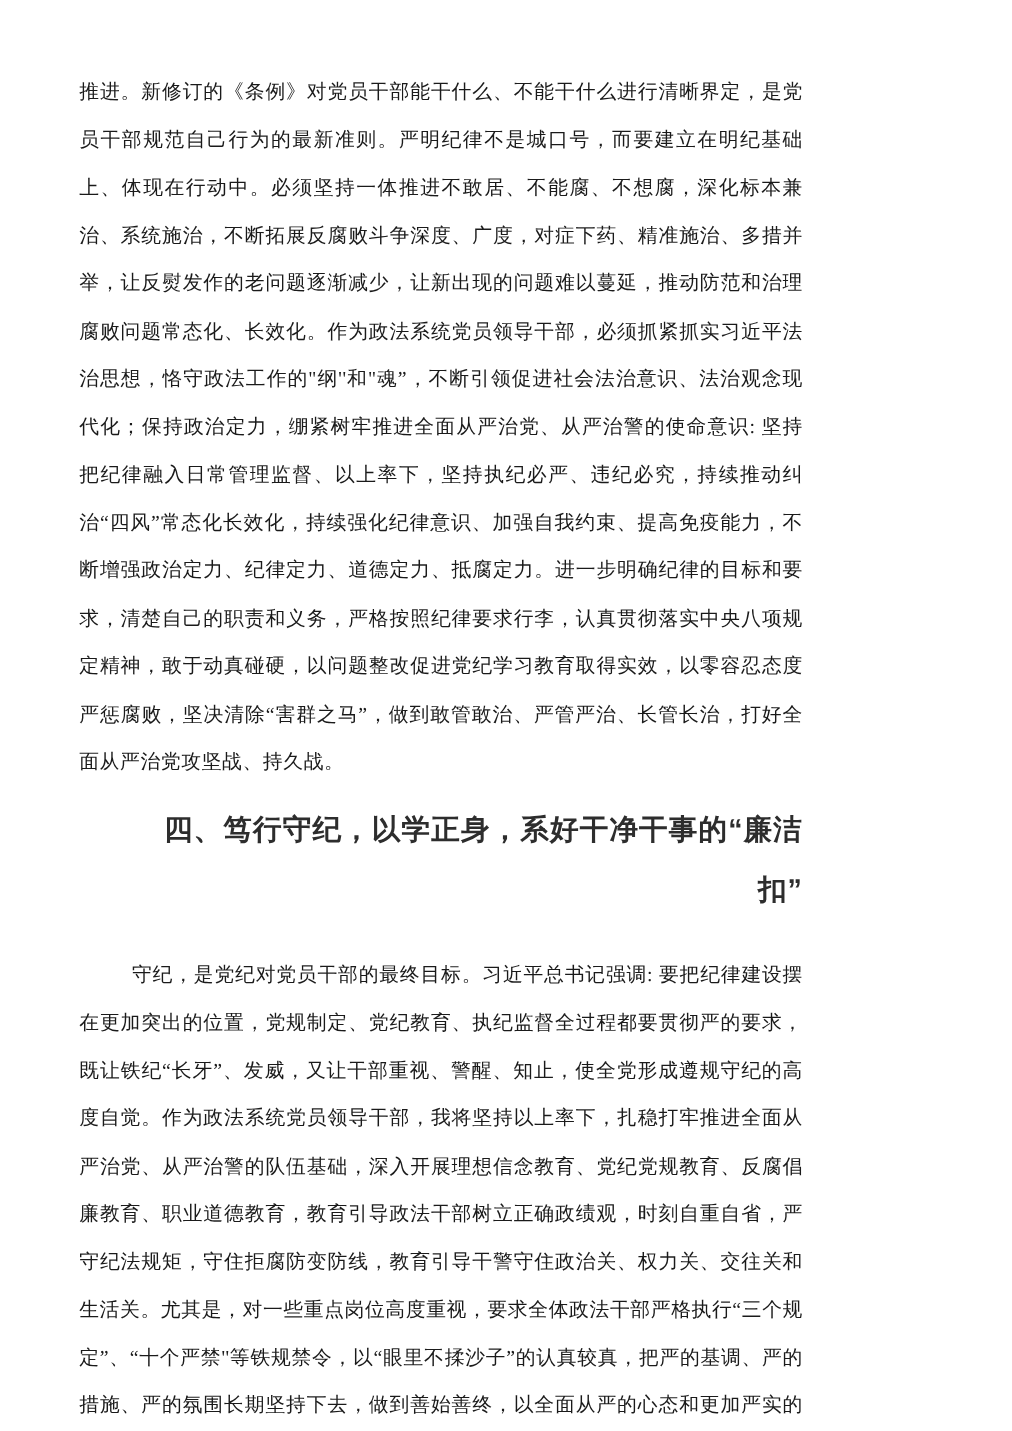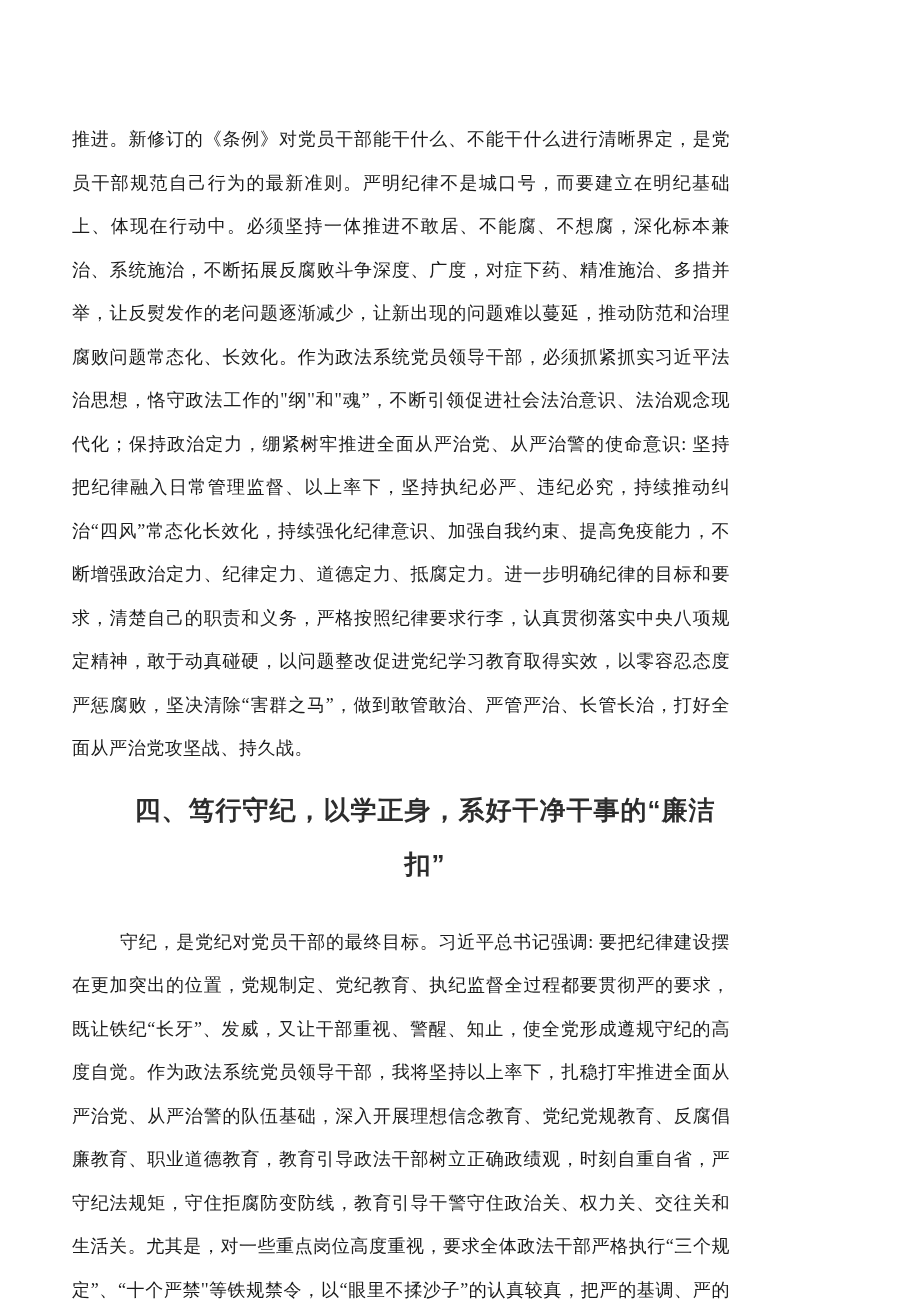--- a/index.html
+++ b/index.html
@@ -6,21 +6,21 @@
     margin: 0;
     padding: 0;
     background: #ffffff;
   }
   .page {
     position: relative;
     width: 798px;
     height: 1301px;
     box-sizing: border-box;
     background: #ffffff;
-    padding: 118px 68px 0 72px;
+    padding: 62px 68px 0 72px;
     overflow: hidden;
   }
   .para {
     font-family: "Liberation Serif", "DejaVu Serif", serif;
     font-size: 18px;
     line-height: 43.5px;
     letter-spacing: 0.55px;
     text-align: justify;
     color: #1a1a1a;
     margin: 0;
@@ -30,21 +30,21 @@
   }
   .section-heading {
     font-family: "Liberation Sans", "DejaVu Sans", sans-serif;
     font-weight: bold;
     font-size: 26px;
     line-height: 54px;
     letter-spacing: 1px;
     color: #2d2d2d;
     margin: 12px 0 30px 0;
     padding-left: 48px;
-    text-align: center;
+    text-align: right;
   }
 </style>
 </head>
 <body>
 
 <div class="page">
   <p class="para">推进。新修订的《条例》对党员干部能干什么、不能干什么进行清晰界定，是党员干部规范自己行为的最新准则。严明纪律不是城口号，而要建立在明纪基础上、体现在行动中。必须坚持一体推进不敢居、不能腐、不想腐，深化标本兼治、系统施治，不断拓展反腐败斗争深度、广度，对症下药、精准施治、多措并举，让反熨发作的老问题逐渐减少，让新出现的问题难以蔓延，推动防范和治理腐败问题常态化、长效化。作为政法系统党员领导干部，必须抓紧抓实习近平法治思想，恪守政法工作的"纲''和"魂”，不断引领促进社会法治意识、法治观念现代化；保持政治定力，绷紧树牢推进全面从严治党、从严治警的使命意识: 坚持把纪律融入日常管理监督、以上率下，坚持执纪必严、违纪必究，持续推动纠治“四风”常态化长效化，持续强化纪律意识、加强自我约束、提高免疫能力，不断增强政治定力、纪律定力、道德定力、抵腐定力。进一步明确纪律的目标和要求，清楚自己的职责和义务，严格按照纪律要求行李，认真贯彻落实中央八项规定精神，敢于动真碰硬，以问题整改促进党纪学习教育取得实效，以零容忍态度严惩腐败，坚决清除“害群之马”，做到敢管敢治、严管严治、长管长治，打好全面从严治党攻坚战、持久战。</p>
 
   <h2 class="section-heading">四、笃行守纪，以学正身，系好干净干事的“廉洁扣”</h2>
 

